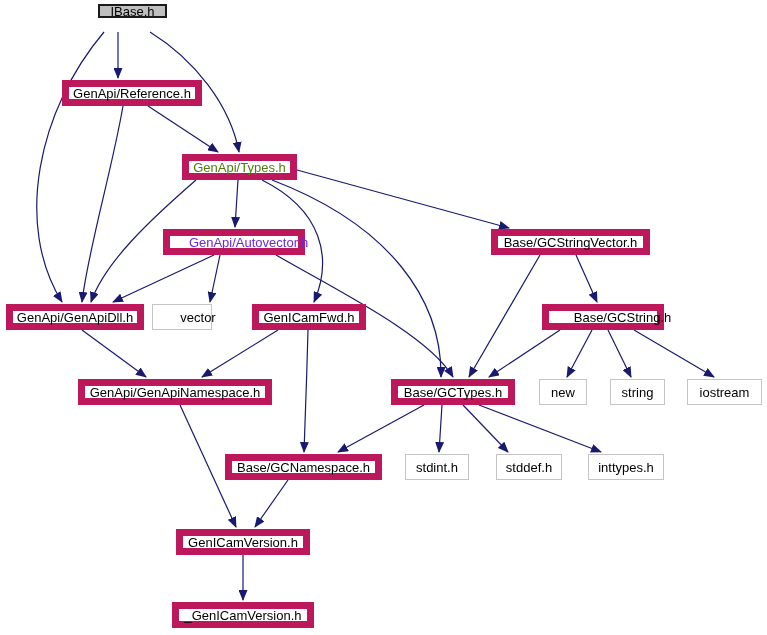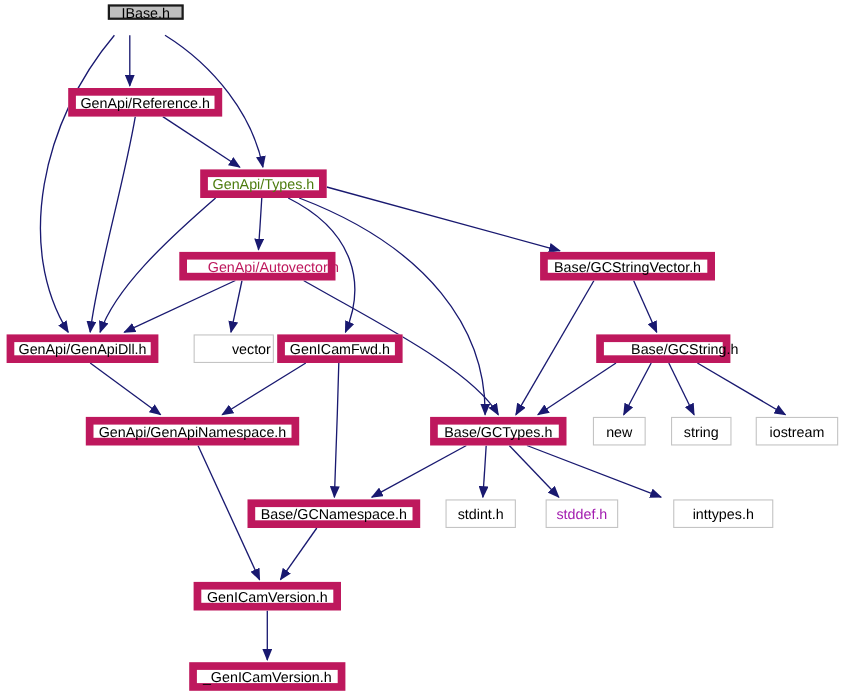--- a/index.html
+++ b/index.html
@@ -88,31 +88,31 @@
         <path d="M479,405 L601,452" class="edge" stroke="#191970" marker-end="url(#arrow)"></path>
         <path d="M180,405 L236,527" class="edge" stroke="#191970" marker-end="url(#arrow)"></path>
         <path d="M288,480 L255,527" class="edge" stroke="#191970" marker-end="url(#arrow)"></path>
         <path d="M243,555 L243,600" class="edge" stroke="#191970" marker-end="url(#arrow)"></path>
       </g>
   </svg>
   <div id="node-layer">
       <div class="node root" style="left: 98px; top: 4px; width: 69px; height: 14px; background: rgb(191, 191, 191); color: rgb(0, 0, 0);">IBase.h</div>
       <div class="node internal" style="left: 62px; top: 80px; width: 140px; height: 26px; color: rgb(0, 0, 0);">GenApi/Reference.h</div>
       <div class="node internal" style="left: 182px; top: 154px; width: 115px; height: 26px; color: #4d7c0f;">GenApi/Types.h</div>
-      <div class="node internal" style="left: 163px; top: 229px; width: 142px; height: 26px; color: #be185d; padding-left: 29px;">GenApi/Autovector.h</div>
+      <div class="node internal" style="left: 163px; top: 229px; width: 142px; height: 26px; color: #6d28d9; padding-left: 29px;">GenApi/Autovector.h</div>
       <div class="node internal" style="left: 491px; top: 229px; width: 159px; height: 26px; color: rgb(0, 0, 0);">Base/GCStringVector.h</div>
       <div class="node internal" style="left: 6px; top: 304px; width: 138px; height: 26px; color: rgb(0, 0, 0);">GenApi/GenApiDll.h</div>
-      <div class="node external" style="left: 176px; top: 304px; width: 73px; height: 26px; color: rgb(0, 0, 0); padding-left: 32px;">vector</div>
+      <div class="node external" style="left: 152px; top: 304px; width: 60px; height: 26px; color: rgb(0, 0, 0); padding-left: 32px;">vector</div>
       <div class="node internal" style="left: 252px; top: 304px; width: 114px; height: 26px; color: rgb(0, 0, 0);">GenICamFwd.h</div>
       <div class="node internal" style="left: 542px; top: 304px; width: 122px; height: 26px; color: rgb(0, 0, 0); padding-left: 39px;">Base/GCString.h</div>
       <div class="node internal" style="left: 78px; top: 379px; width: 194px; height: 26px; color: rgb(0, 0, 0);">GenApi/GenApiNamespace.h</div>
       <div class="node internal" style="left: 391px; top: 379px; width: 124px; height: 26px; color: rgb(0, 0, 0);">Base/GCTypes.h</div>
       <div class="node external" style="left: 539px; top: 379px; width: 48px; height: 26px; color: rgb(0, 0, 0);">new</div>
       <div class="node external" style="left: 610px; top: 379px; width: 55px; height: 26px; color: rgb(0, 0, 0);">string</div>
       <div class="node external" style="left: 687px; top: 379px; width: 75px; height: 26px; color: rgb(0, 0, 0);">iostream</div>
       <div class="node internal" style="left: 225px; top: 454px; width: 157px; height: 26px; color: rgb(0, 0, 0);">Base/GCNamespace.h</div>
       <div class="node external" style="left: 405px; top: 454px; width: 64px; height: 26px; color: rgb(0, 0, 0);">stdint.h</div>
-      <div class="node external" style="left: 496px; top: 454px; width: 66px; height: 26px; color: #a21caf;">stddef.h</div>
-      <div class="node external" style="left: 588px; top: 454px; width: 91px; height: 26px; color: rgb(0, 0, 0); margin-left: 24px;">inttypes.h</div>
+      <div class="node external" style="left: 496px; top: 454px; width: 66px; height: 26px; color: #000000;">stddef.h</div>
+      <div class="node external" style="left: 588px; top: 454px; width: 76px; height: 26px; color: rgb(0, 0, 0);">inttypes.h</div>
       <div class="node internal" style="left: 176px; top: 529px; width: 134px; height: 26px; color: rgb(0, 0, 0);">GenICamVersion.h</div>
       <div class="node internal" style="left: 172px; top: 602px; width: 142px; height: 26px; color: rgb(0, 0, 0);">_GenICamVersion.h</div>
     </div>
 </div>
 
 </body></html>

